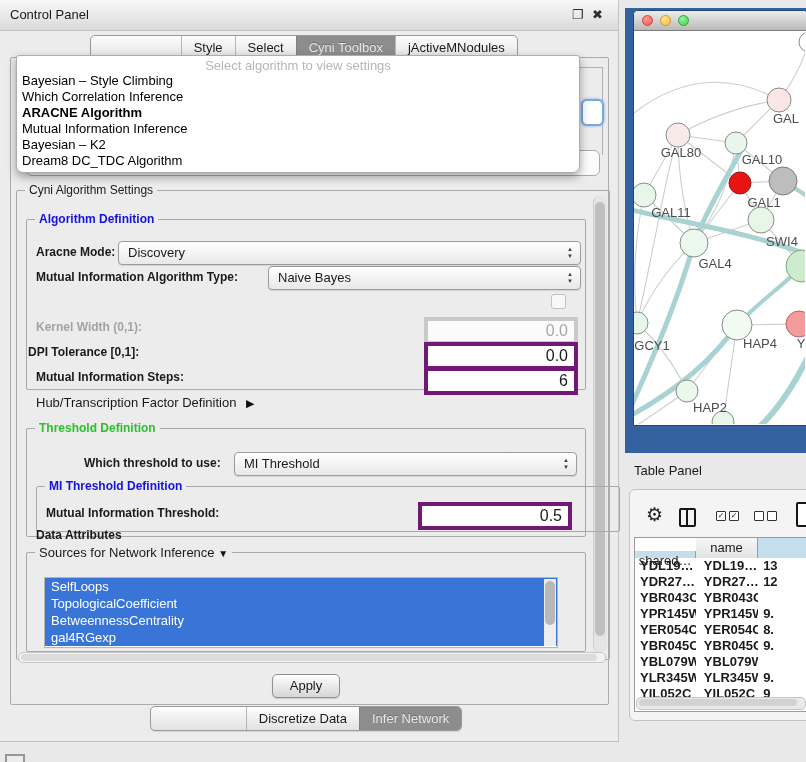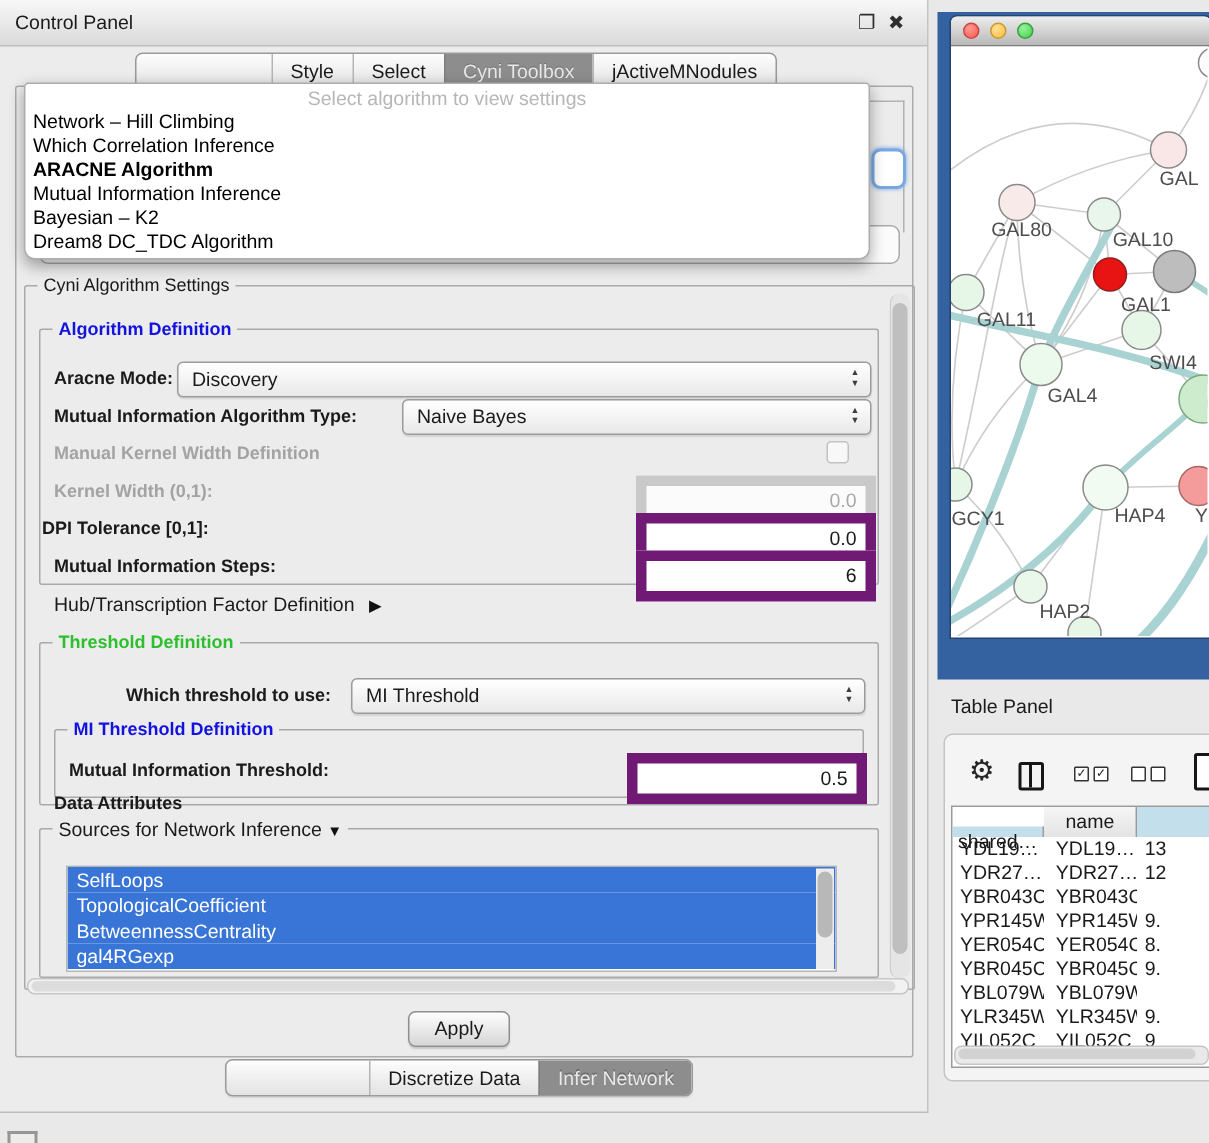--- a/index.html
+++ b/index.html
@@ -38,21 +38,21 @@
   #content-border{left:10px;top:57px;width:597px;height:646px;border:1px solid #ababab;border-radius:2px;}
   .group{border:1px solid #a9a9a9;border-radius:2px;}
   .legend{position:absolute;top:-8px;left:8px;background:#ececec;padding:0 4px;font-size:12px;white-space:nowrap;}
   .leg-blue{color:#1412dd;font-weight:bold;}
   .leg-green{color:#2dbf2d;font-weight:bold;}
   .flabel{font-size:12px;font-weight:bold;line-height:14px;white-space:nowrap;}
   .flabel.dis{color:#a3a3a3;}
   .combo{height:22px;border:1px solid #9b9b9b;border-radius:4px;background:linear-gradient(#ffffff,#e8e8e8);
          font-size:13px;line-height:21px;padding-left:9px;box-shadow:0 1px 1px rgba(0,0,0,.1);}
   .combo .arrows{position:absolute;right:7px;top:4px;font-size:6px;line-height:7px;color:#3c3c3c;}
-  .tfield{height:20px;border:7px solid #701a75;background:#fff;font-size:13px;line-height:20px;
+  .tfield{height:20px;border:4px solid #701a75;background:#fff;font-size:16px;line-height:20px;
           text-align:right;padding-right:6px;}
   .tfield.dis{border-color:#c9c9c9;background:#fbfbfb;color:#a8a8a8;}
   .checkbox{width:13px;height:13px;border:1px solid #c2c2c2;border-radius:3px;background:#f8f8f8;}
   .tri{font-size:11px;color:#111;}
   
   .vtrack{background:#e5e5e5;border-left:1px solid #cdcdcd;border-radius:6px;}
   .vthumb{position:absolute;left:1px;width:10px;background:#bfbfbf;border-radius:5px;}
   .htrack{background:#f2f2f2;border:1px solid #c7c7c7;border-radius:5px;}
   .hthumb{position:absolute;top:1px;height:7px;background:#dcdcdc;border-radius:4px;}
   
@@ -79,21 +79,21 @@
   #col-icon{left:679px;top:508px;width:13px;height:15px;border:2px solid #161616;border-radius:2px;}
   #col-icon::after{content:"";position:absolute;left:5px;top:0;width:2px;height:15px;background:#161616;}
   .cb-ico{position:absolute;width:8px;height:8px;border:1.5px solid #333;border-radius:1px;background:#fff;
           font-size:8px;line-height:8px;text-align:center;color:#222;}
   #page-icon{left:796px;top:502px;width:15px;height:21px;border:2px solid #161616;border-radius:2px;background:#fff;}
   #gene-table{left:634px;top:537px;width:172px;height:173px;border:1px solid #9b9b9b;background:#fff;overflow:hidden;}
   #thead{display:flex;height:20px;}
   .th{font-size:13px;line-height:20px;text-align:center;border-right:1px solid #9b9b9b;box-sizing:border-box;
       background:linear-gradient(#f6f6f6,#e3e3e3);}
   .th.hl{background:#c3dfec;}
-  .tr{display:flex;height:16px;}
+  .tr{display:flex;height:16px;font-weight:bold;}
   .td{font-size:13px;line-height:16px;white-space:nowrap;overflow:hidden;box-sizing:border-box;}
   #tbl-hscroll{left:636px;top:697px;width:168px;height:11px;background:#e9e9e9;border:1px solid #c6c6c6;border-radius:5px;}
 </style>
 </head>
 <body>
 
 <div class="abs" id="control-panel">
   <div class="abs" id="cp-titlebar">
     <div class="abs" id="cp-title">Control Panel</div>
     <div class="abs win-ico" style="left:572px;">❐</div>
@@ -128,21 +128,21 @@
   <div class="abs" id="content-border"></div>
 
   <div class="abs" id="hidden-combo">gal-filtered sif default node</div>
   <div class="abs" id="focus-sliver"></div>
   <div class="abs bg-line-v"></div>
   <div class="abs bg-line-h"></div>
 
   <div class="abs" id="algo-popup">
     <div id="popup-prompt">Select algorithm to view settings</div>
     <div id="popup-items">
-        <div class="popup-item">Network – Hill Climbing</div>
+        <div class="popup-item">Bayesian – Style Climbing</div>
         <div class="popup-item">Which Correlation Inference</div>
         <div class="popup-item bold">ARACNE Algorithm</div>
         <div class="popup-item">Mutual Information Inference</div>
         <div class="popup-item">Bayesian – K2</div>
         <div class="popup-item">Dream8 DC_TDC Algorithm</div>
       </div>
   </div>
 
   <div class="abs group" style="left:16px;top:190px;width:592px;height:468px;">
     <span class="legend">Cyni Algorithm Settings</span>
@@ -157,21 +157,20 @@
   <div class="abs flabel" style="left:36px;top:245px;">Aracne Mode:</div>
   <div class="abs combo" style="left:118px;top:241px;width:452px;">
     <span>Discovery</span>
     <span class="arrows">▲<br>▼</span>
   </div>
   <div class="abs flabel" style="left:36px;top:270px;">Mutual Information Algorithm Type:</div>
   <div class="abs combo" style="left:268px;top:266px;width:302px;">
     <span>Naive Bayes</span>
     <span class="arrows">▲<br>▼</span>
   </div>
-  <div class="abs flabel dis" style="left:36px;top:295px;">Manual Kernel Width Definition</div>
   <div class="abs checkbox" style="left:551px;top:294px;"></div>
   <div class="abs flabel dis" style="left:36px;top:320px;">Kernel Width (0,1):</div>
   <div class="abs tfield dis" style="left:424px;top:317px;width:140px;">0.0</div>
   <div class="abs flabel" style="left:28px;top:345px;">DPI Tolerance [0,1]:</div>
   <div class="abs tfield" style="left:424px;top:342px;width:140px;">0.0</div>
   <div class="abs flabel" style="left:36px;top:370px;">Mutual Information Steps:</div>
   <div class="abs tfield" style="left:424px;top:367px;width:140px;">6</div>
 
   <div class="abs" style="left:36px;top:395px;font-size:13px;">
     <span>Hub/Transcription Factor Definition</span>
@@ -179,21 +178,21 @@
   </div>
 
   <div class="abs group" style="left:26px;top:428px;width:558px;height:107px;">
     <span class="legend leg-green">Threshold Definition</span>
   </div>
   <div class="abs flabel" style="left:84px;top:456px;">Which threshold to use:</div>
   <div class="abs combo" style="left:234px;top:452px;width:332px;">
     <span>MI Threshold</span>
     <span class="arrows">▲<br>▼</span>
   </div>
-  <div class="abs group" style="left:36px;top:486px;width:538px;height:44px;">
+  <div class="abs group" style="left:36px;top:486px;width:538px;height:44px;padding-left:44px;">
     <span class="legend leg-blue">MI Threshold Definition</span>
   </div>
   <div class="abs flabel" style="left:46px;top:506px;">Mutual Information Threshold:</div>
   <div class="abs tfield" style="left:418px;top:502px;width:140px;">0.5</div>
 
   <div class="abs group" style="left:26px;top:552px;width:558px;height:98px;">
     <span class="legend" style="font-size:13px;">
       <span>Sources for Network Inference</span>
       <span class="tri" style="font-size:10px;">▼</span>
     </span>

